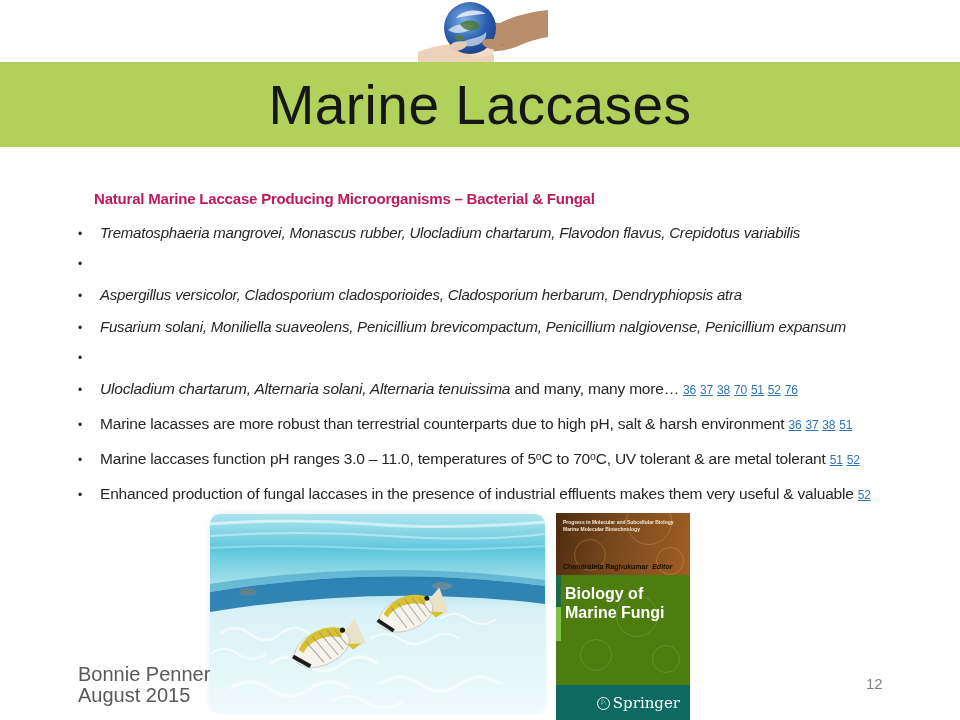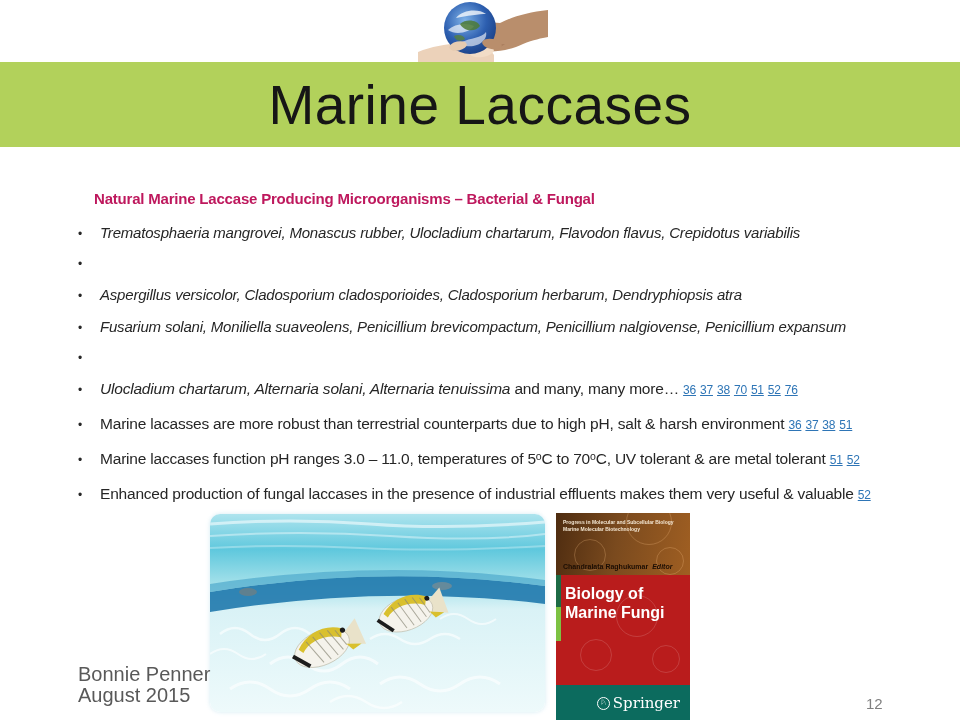--- a/index.html
+++ b/index.html
@@ -31,34 +31,34 @@
                overflow:hidden;box-shadow:inset 0 0 10px 5px rgba(255,255,255,.85), 0 0 4px rgba(200,230,240,.8);}
 
   
   .book{position:absolute;left:556px;top:513px;width:134px;height:207px;overflow:hidden;}
   .book-top{position:relative;width:100%;height:62px;
             background:linear-gradient(100deg,#4e2c10 0%,#7a4a1e 45%,#a05f22 100%);}
   .book-top .deco{position:absolute;border:1px solid rgba(255,200,140,.25);border-radius:50%;}
   .series{position:absolute;left:7px;top:6px;color:#f3e6d2;font-size:5px;font-weight:700;line-height:7px;}
   .editor{position:absolute;left:7px;bottom:5px;color:#1c0e04;font-size:7px;font-weight:700;}
   .editor .ed-label{font-style:italic;font-weight:700;margin-left:4px;}
-  .book-mid{position:relative;width:100%;height:110px;background:#b91c1c;}
+  .book-mid{position:relative;width:100%;height:110px;background:#4d7c0f;}
   .book-mid .stripe-dark{position:absolute;left:0;top:0;width:5px;height:32px;background:#1d6b45;}
   .book-mid .stripe-light{position:absolute;left:0;top:32px;width:5px;height:34px;background:#7dc242;}
   .book-mid .deco{position:absolute;border:1px solid rgba(255,255,255,.15);border-radius:50%;}
   .book-title{position:absolute;left:9px;top:9px;color:#ffffff;font-size:16px;font-weight:700;line-height:19px;}
   .book-bottom{position:relative;width:100%;height:35px;background:#0c6b5e;}
   .springer{position:absolute;right:10px;top:9px;display:flex;align-items:center;color:#ffffff;}
   .springer .horse{display:inline-flex;align-items:center;justify-content:center;width:11px;height:11px;
                    border:1px solid #fff;border-radius:50%;font-size:8px;line-height:1;margin-right:3px;}
   .springer .sp-name{font-family:"DejaVu Serif",serif;font-size:15px;}
 
   
   .footer{position:absolute;left:78px;top:664px;font-size:20px;line-height:21px;color:#595959;}
-  .page-number{position:absolute;left:866px;top:675px;font-size:15px;color:#808080;margin-top:20px;}
+  .page-number{position:absolute;left:866px;top:675px;font-size:15px;color:#808080;}
 </style>
 </head>
 <body>
 
 <div class="slide">
 
   <div class="top-banner">
     <svg width="130" height="62" viewBox="0 0 130 62">
       <defs>
         <radialGradient id="g-earth" cx="40%" cy="35%" r="75%">

